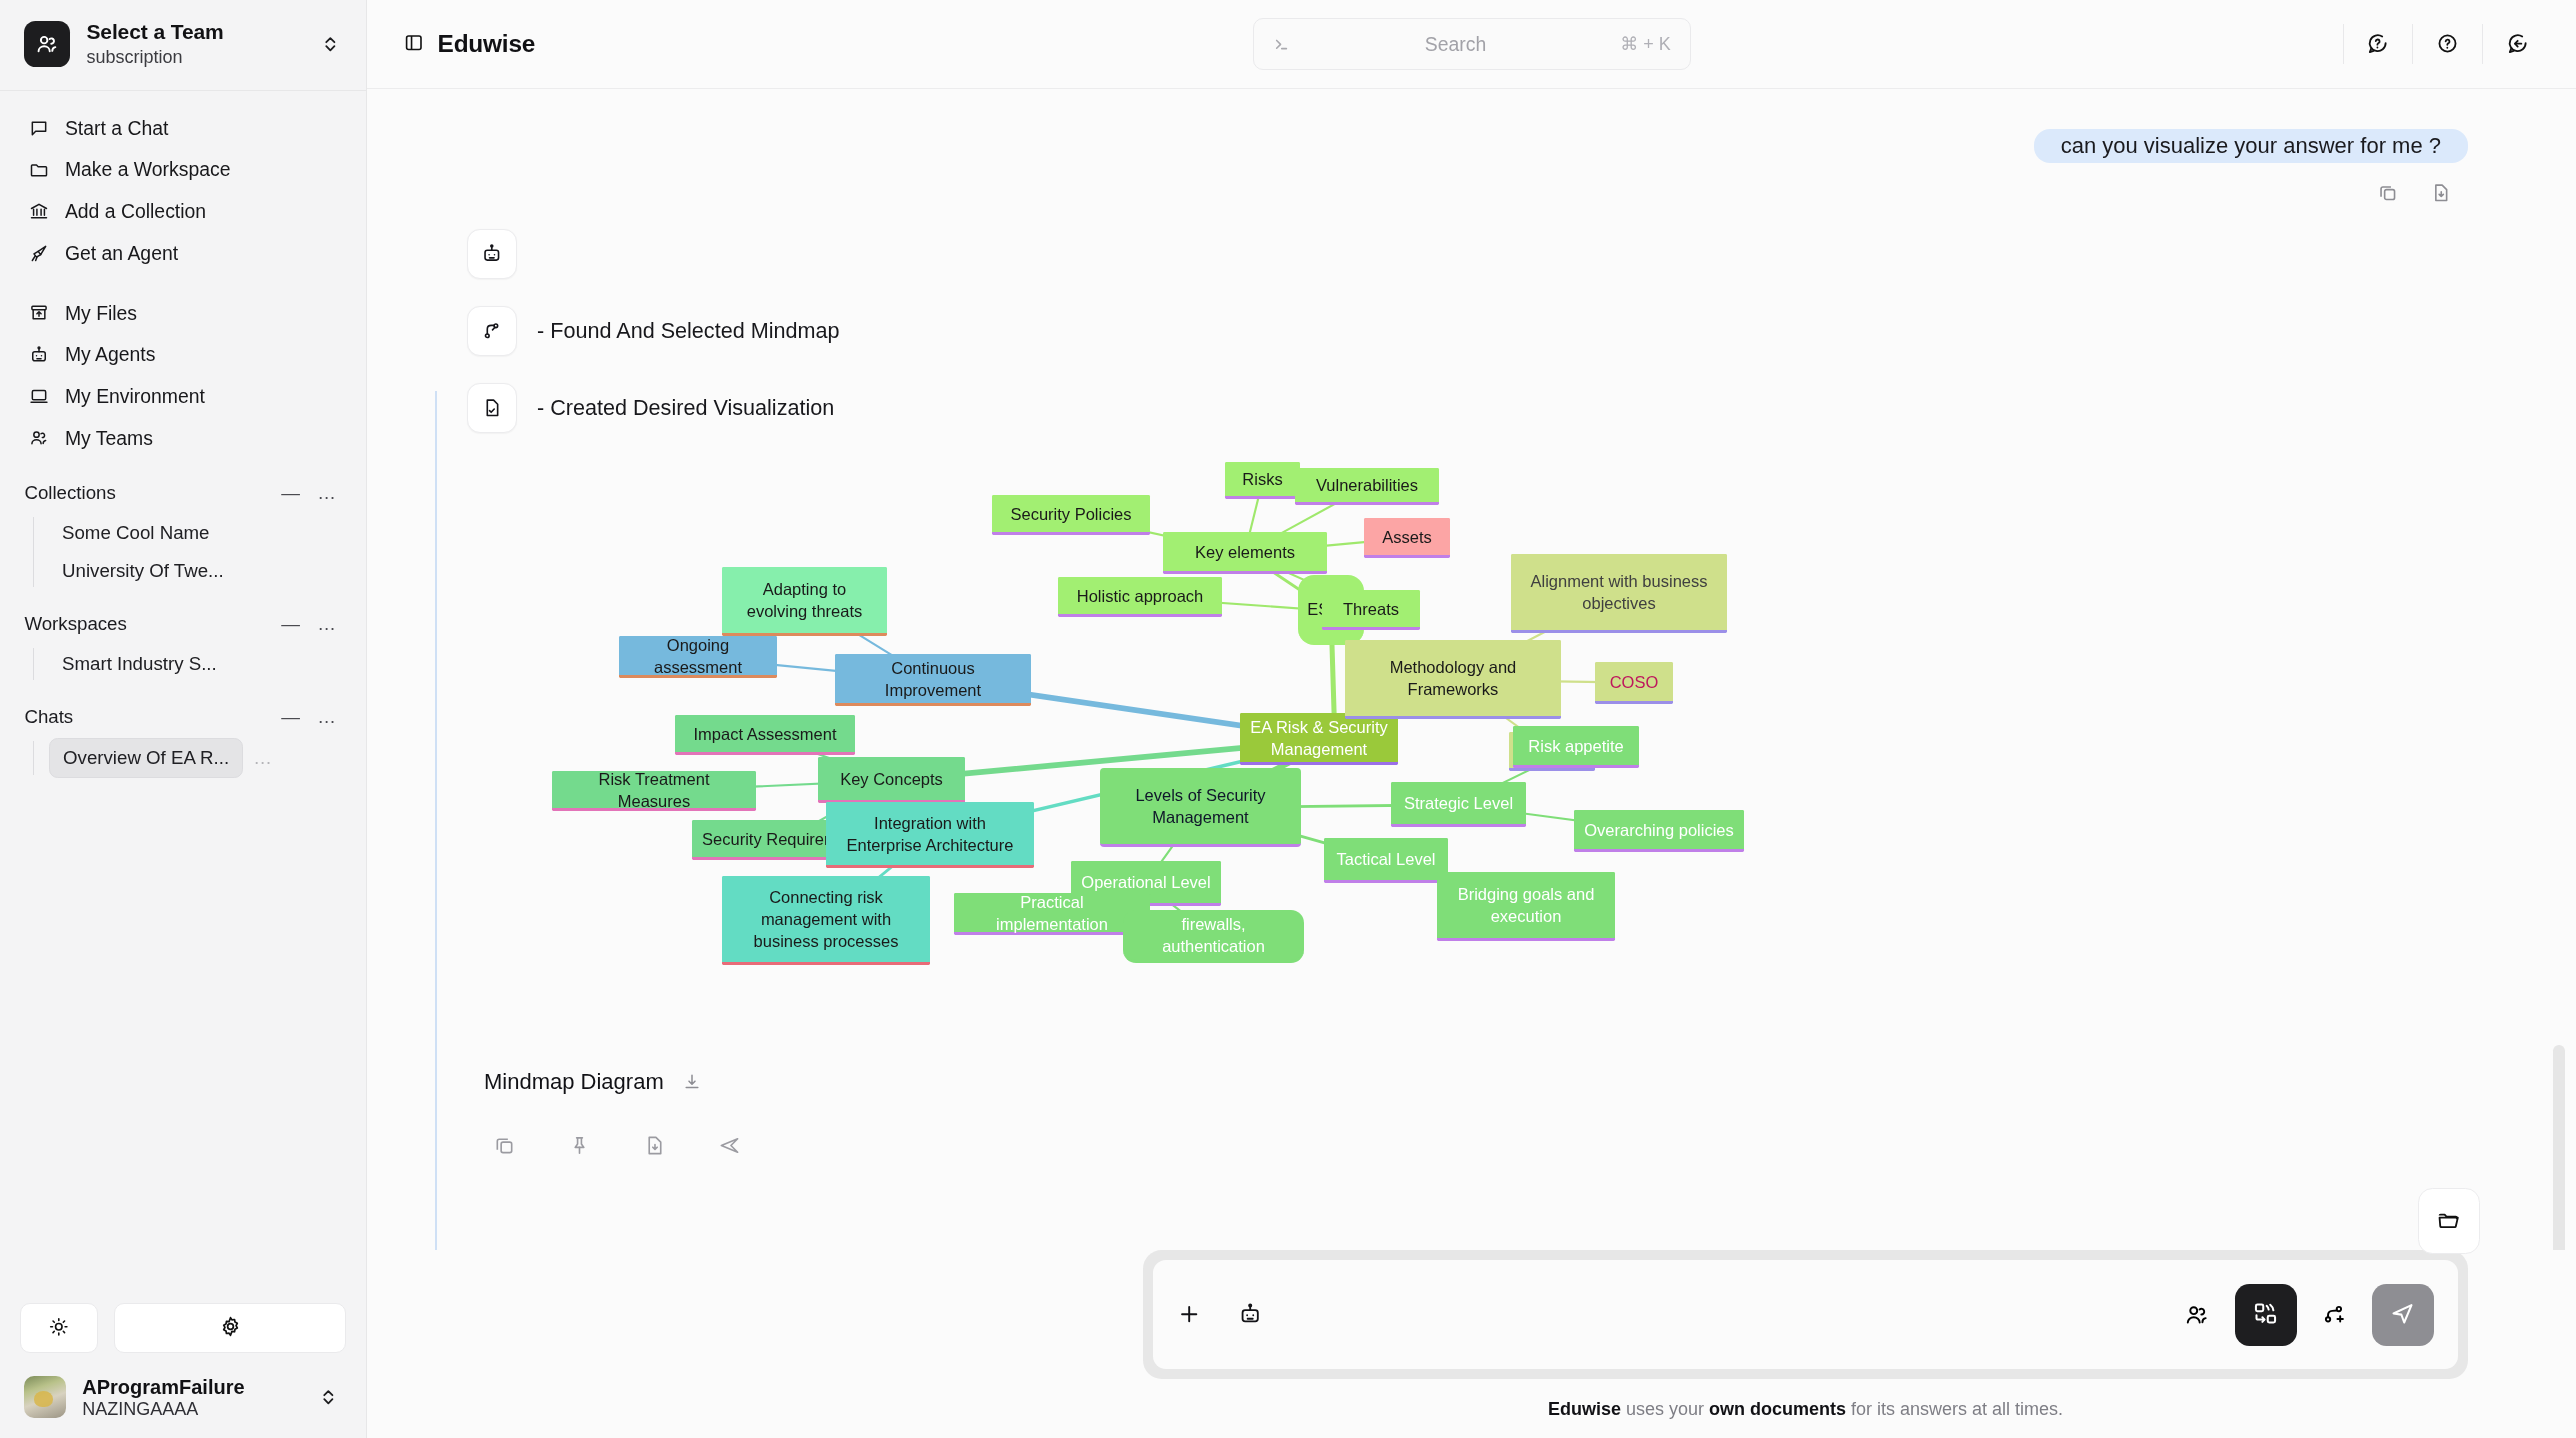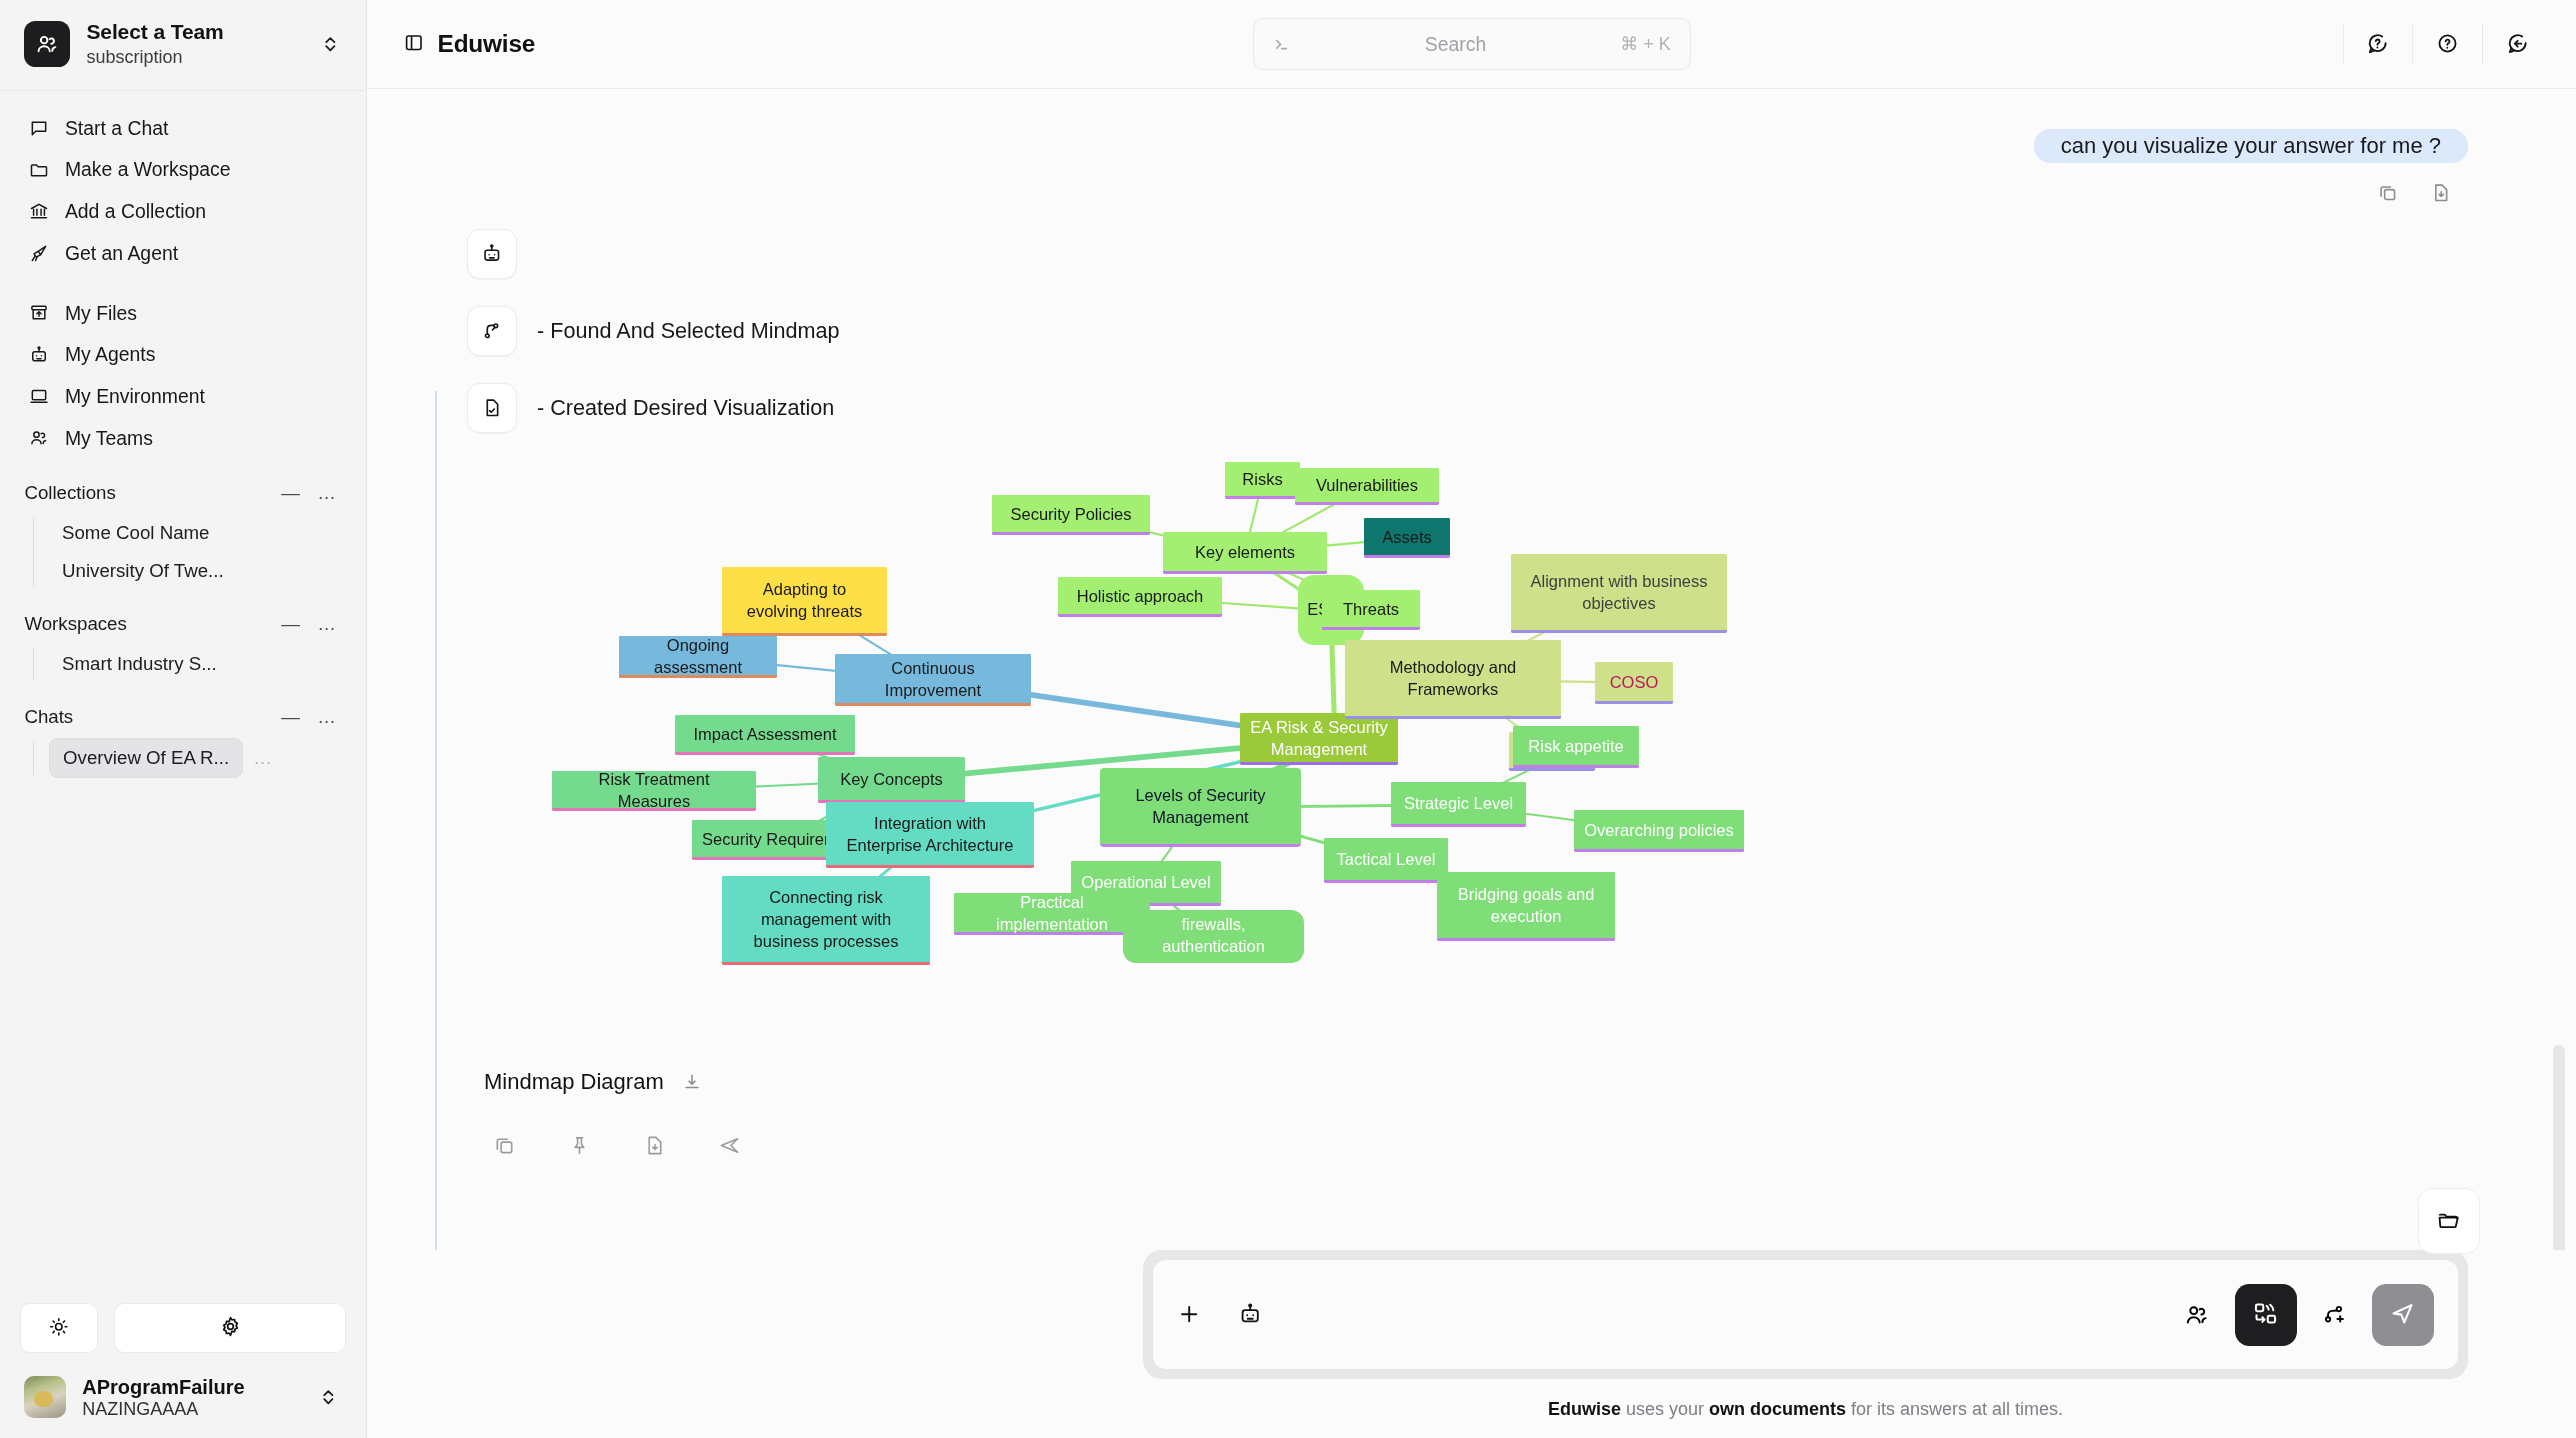--- a/index.html
+++ b/index.html
@@ -527,28 +527,28 @@
                 <line x1="944" y1="609" x2="814" y2="651" stroke="#7fde78" stroke-width="3" stroke-linecap="round"></line>
                 <line x1="944" y1="609" x2="1038" y2="682" stroke="#7fde78" stroke-width="3" stroke-linecap="round"></line>
               </svg>
             <div id="mm-nodes" style="position:absolute;left:0;top:0;width:1840px;height:604px;">
                 <div class="mm-node" style="left: 773px; top: 267px; width: 158px; height: 52px; background: rgb(154, 201, 58); border-bottom-color: rgb(155, 111, 232); color: rgb(255, 255, 255); border-radius: 1.4px; font-size: 16.5px;">EA Risk &amp; Security Management</div>
                 <div class="mm-node" style="left: 831px; top: 129px; width: 66px; height: 70px; background: rgb(162, 239, 114); border-bottom-color: rgb(162, 239, 114); color: rgb(26, 26, 26); border-radius: 16px; font-size: 16.5px;">ESRM</div>
                 <div class="mm-node" style="left: 696px; top: 86px; width: 164px; height: 42px; background: rgb(162, 239, 114); border-bottom-color: rgb(192, 127, 232); color: rgb(26, 26, 26); border-radius: 1.4px; font-size: 16.5px;">Key elements</div>
                 <div class="mm-node" style="left: 758px; top: 16px; width: 75px; height: 37px; background: rgb(162, 239, 114); border-bottom-color: rgb(192, 127, 232); color: rgb(26, 26, 26); border-radius: 1.4px; font-size: 16.5px;">Risks</div>
                 <div class="mm-node" style="left: 828px; top: 21.6px; width: 144px; height: 37px; background: rgb(162, 239, 114); border-bottom-color: rgb(192, 127, 232); color: rgb(26, 26, 26); border-radius: 1.4px; font-size: 16.5px;">Vulnerabilities</div>
                 <div class="mm-node" style="left: 525px; top: 49px; width: 158px; height: 40px; background: rgb(162, 239, 114); border-bottom-color: rgb(192, 127, 232); color: rgb(26, 26, 26); border-radius: 1.4px; font-size: 16.5px;">Security Policies</div>
-                <div class="mm-node" style="left: 897px; top: 72px; width: 86px; height: 40px; background: #0f766e; border-bottom-color: rgb(192, 127, 232); color: rgb(26, 26, 26); border-radius: 1.4px; font-size: 16.5px;">Assets</div>
+                <div class="mm-node" style="left: 897px; top: 72px; width: 86px; height: 40px; background: #fca5a5; border-bottom-color: rgb(192, 127, 232); color: rgb(26, 26, 26); border-radius: 1.4px; font-size: 16.5px;">Assets</div>
                 <div class="mm-node" style="left: 855px; top: 144px; width: 98px; height: 40px; background: rgb(162, 239, 114); border-bottom-color: rgb(192, 127, 232); color: rgb(26, 26, 26); border-radius: 1.4px; font-size: 16.5px;">Threats</div>
                 <div class="mm-node" style="left: 591px; top: 131px; width: 164px; height: 40px; background: rgb(162, 239, 114); border-bottom-color: rgb(192, 127, 232); color: rgb(26, 26, 26); border-radius: 1.4px; font-size: 16.5px;">Holistic approach</div>
                 <div class="mm-node" style="left: 1044px; top: 108px; width: 216px; height: 79px; background: rgb(207, 224, 139); border-bottom-color: rgb(155, 143, 232); color: #404040; border-radius: 1.4px; font-size: 16.5px;">Alignment with business objectives</div>
                 <div class="mm-node" style="left: 878px; top: 194px; width: 216px; height: 79px; background: rgb(207, 224, 139); border-bottom-color: rgb(155, 143, 232); color: rgb(26, 26, 26); border-radius: 1.4px; font-size: 16.5px;">Methodology and Frameworks</div>
                 <div class="mm-node" style="left: 1128px; top: 216px; width: 78px; height: 42px; background: rgb(207, 224, 139); border-bottom-color: rgb(155, 143, 232); color: #be185d; border-radius: 1.4px; font-size: 16.5px;">COSO</div>
                 <div class="mm-node" style="left: 1042px; top: 286px; width: 86px; height: 39px; background: rgb(207, 224, 139); border-bottom-color: rgb(155, 143, 232); color: rgb(26, 26, 26); border-radius: 1.4px; font-size: 16.5px;">SABSA</div>
-                <div class="mm-node" style="left: 255px; top: 121px; width: 165px; height: 69px; background: #fde047; border-bottom-color: rgb(221, 138, 92); color: rgb(26, 26, 26); border-radius: 1.4px; font-size: 16.5px;">Adapting to evolving threats</div>
+                <div class="mm-node" style="left: 255px; top: 121px; width: 165px; height: 69px; background: #86efac; border-bottom-color: rgb(221, 138, 92); color: rgb(26, 26, 26); border-radius: 1.4px; font-size: 16.5px;">Adapting to evolving threats</div>
                 <div class="mm-node" style="left: 152px; top: 190px; width: 158px; height: 42px; background: rgb(118, 185, 221); border-bottom-color: rgb(221, 138, 92); color: rgb(26, 26, 26); border-radius: 1.4px; font-size: 16.5px;">Ongoing assessment</div>
                 <div class="mm-node" style="left: 368px; top: 208px; width: 196px; height: 52px; background: rgb(118, 185, 221); border-bottom-color: rgb(221, 138, 92); color: rgb(26, 26, 26); border-radius: 1.4px; font-size: 16.5px;">Continuous Improvement</div>
                 <div class="mm-node" style="left: 208px; top: 269px; width: 180px; height: 40px; background: rgb(116, 218, 141); border-bottom-color: rgb(226, 116, 184); color: rgb(26, 26, 26); border-radius: 1.4px; font-size: 16.5px;">Impact Assessment</div>
                 <div class="mm-node" style="left: 351px; top: 311px; width: 147px; height: 46px; background: rgb(116, 218, 141); border-bottom-color: rgb(226, 116, 184); color: rgb(26, 26, 26); border-radius: 1.4px; font-size: 16.5px;">Key Concepts</div>
                 <div class="mm-node" style="left: 85px; top: 325px; width: 204px; height: 40px; background: rgb(116, 218, 141); border-bottom-color: rgb(226, 116, 184); color: rgb(26, 26, 26); border-radius: 1.4px; font-size: 16.5px;">Risk Treatment Measures</div>
                 <div class="mm-node" style="left: 225px; top: 374px; width: 187px; height: 40px; background: rgb(116, 218, 141); border-bottom-color: rgb(226, 116, 184); color: rgb(26, 26, 26); border-radius: 1.4px; font-size: 16.5px;">Security Requirements</div>
                 <div class="mm-node" style="left: 359px; top: 356px; width: 208px; height: 66px; background: rgb(99, 220, 195); border-bottom-color: rgb(232, 107, 120); color: rgb(26, 26, 26); border-radius: 1.4px; font-size: 16.5px;">Integration with Enterprise Architecture</div>
                 <div class="mm-node" style="left: 255px; top: 430px; width: 208px; height: 89px; background: rgb(99, 220, 195); border-bottom-color: rgb(232, 107, 120); color: rgb(26, 26, 26); border-radius: 1.4px; font-size: 16.5px;">Connecting risk management with business processes</div>
                 <div class="mm-node" style="left: 633px; top: 322px; width: 201px; height: 79px; background: rgb(127, 222, 120); border-bottom-color: rgb(192, 127, 232); color: #0f172a; border-radius: 4px; font-size: 16.5px;">Levels of Security Management</div>
                 <div class="mm-node" style="left: 924px; top: 336px; width: 135px; height: 45px; background: rgb(127, 222, 120); border-bottom-color: rgb(192, 127, 232); color: rgb(255, 255, 255); border-radius: 1.4px; font-size: 16.5px;">Strategic Level</div>

